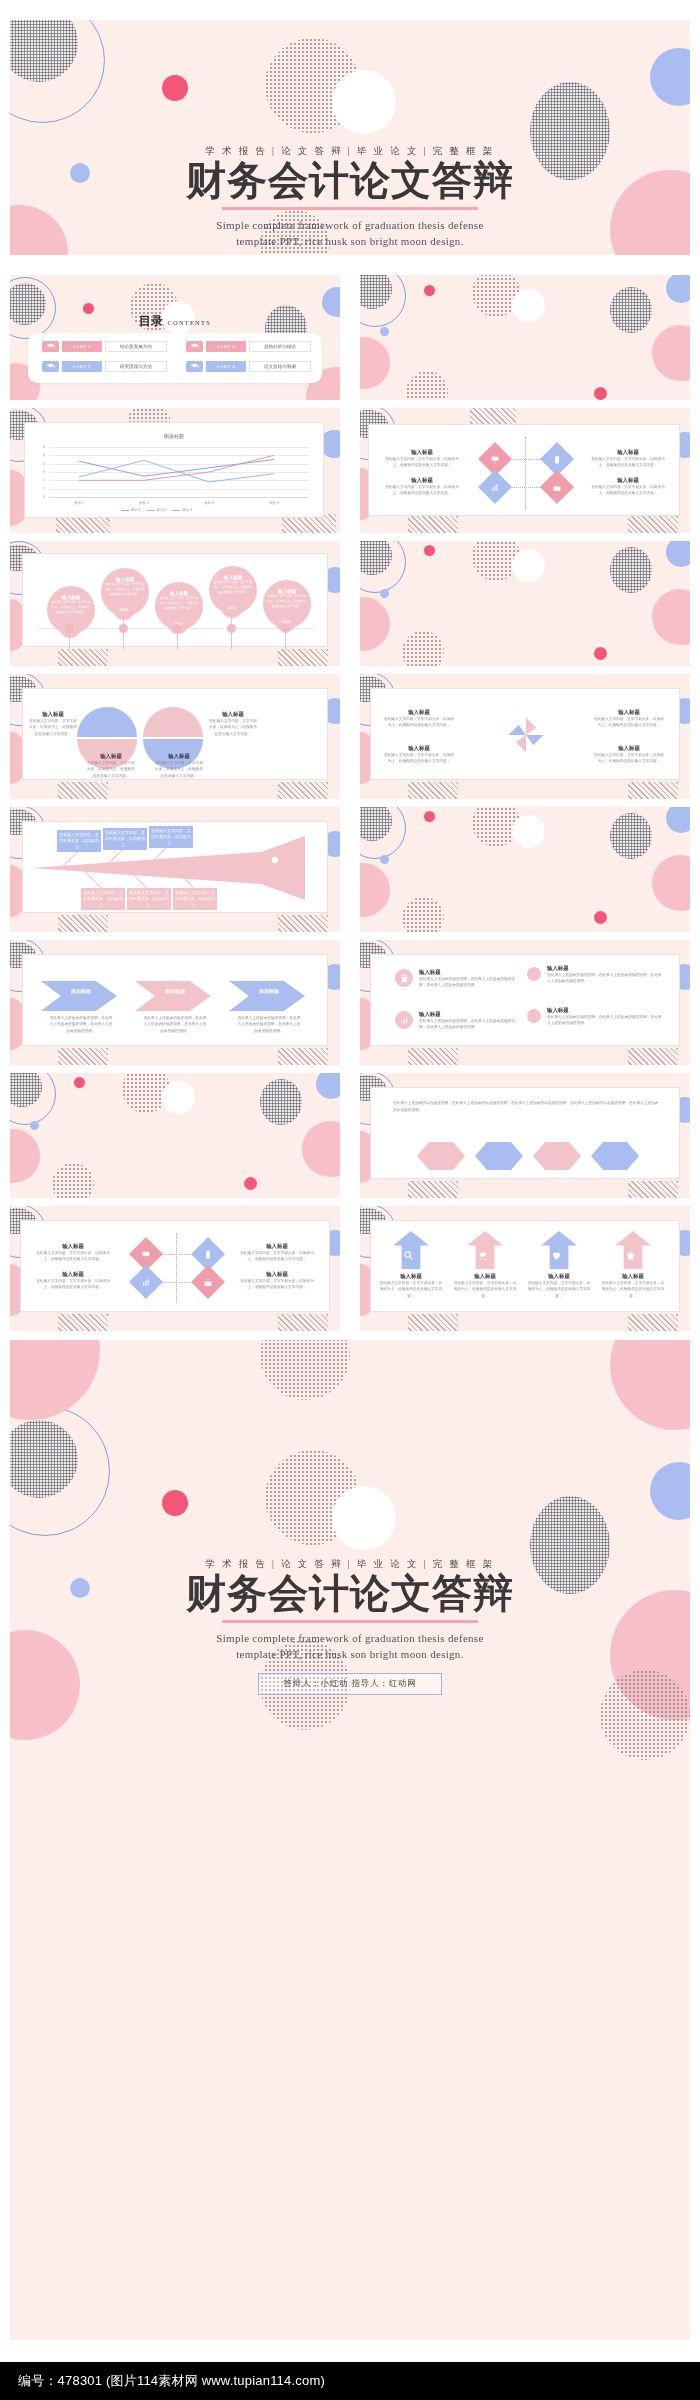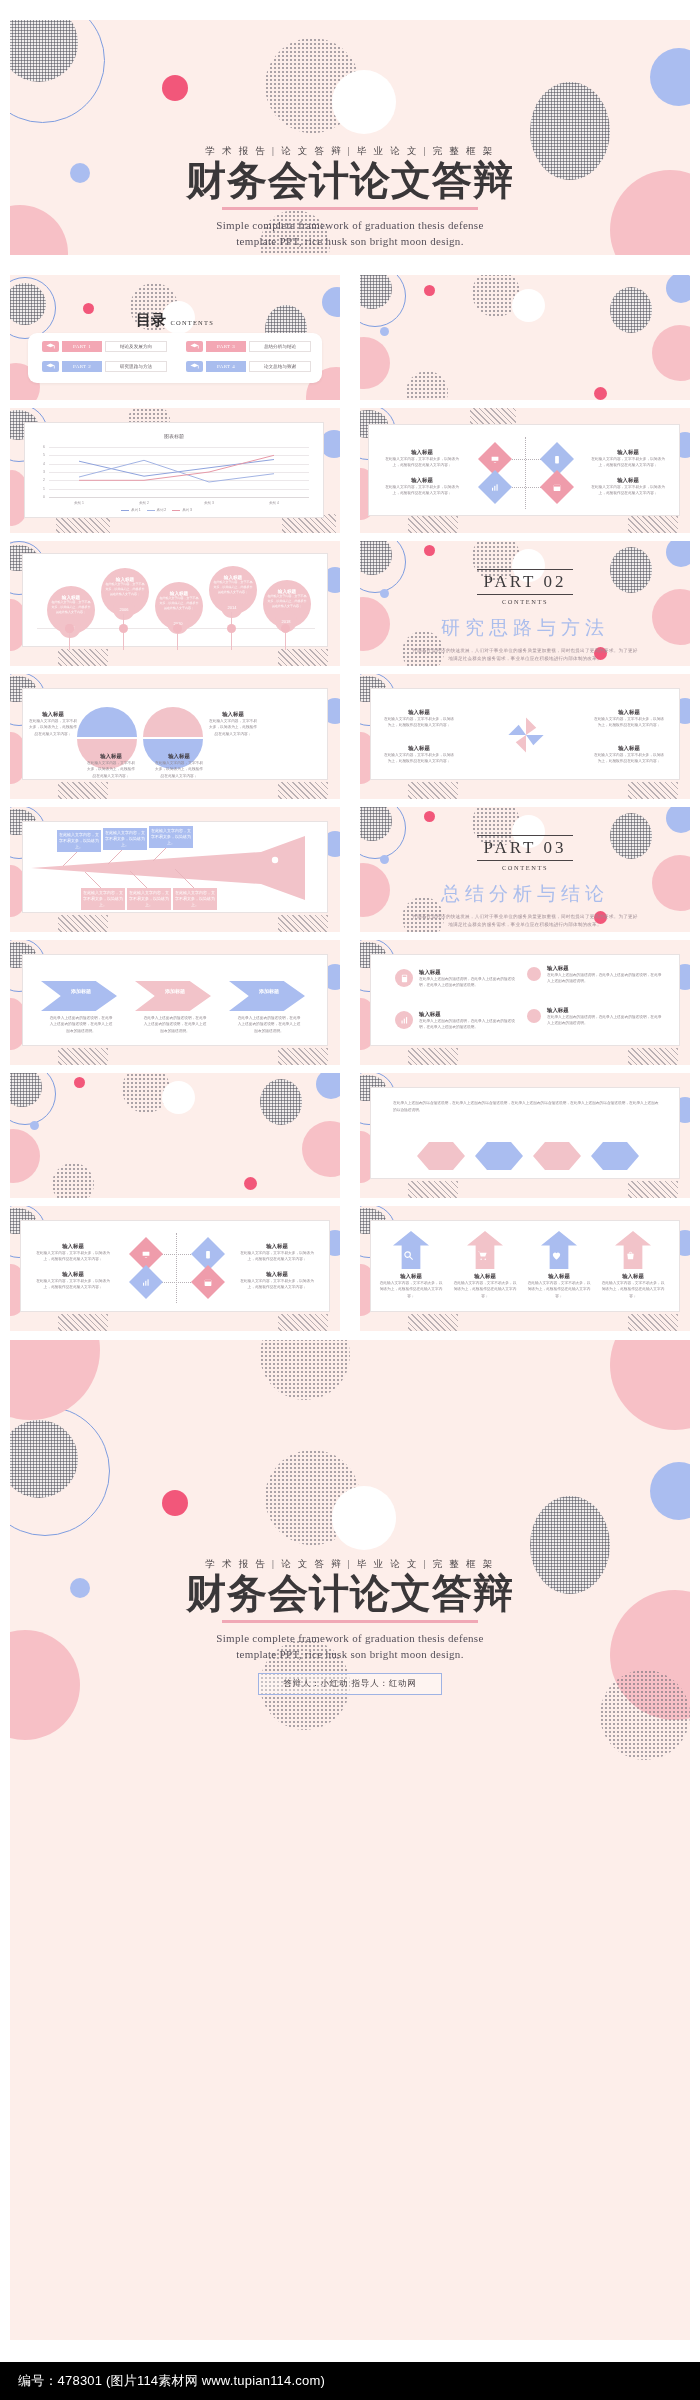--- a/index.html
+++ b/index.html
@@ -85,21 +85,21 @@
     font-size: 4.6px; line-height: 1.85; color: #9c8b93; margin: 6px auto 0;
     width: 228px; letter-spacing: .2px;
   }
 
   
   .card {
     position: absolute; background: #fff; border: 1px solid #e8e2e2;
   }
 
   
-  .toc-title-cn { font-size: 15px; font-weight: bold; color: #2f2d2f; font-family:"Liberation Serif",serif; }
+  .toc-title-cn { font-size: 12px; font-weight: bold; color: #2f2d2f; font-family:"Liberation Serif",serif; }
   .toc-title-en { font-size: 6.5px; letter-spacing: 1.2px; color: #3c3a3c; font-family:"Liberation Serif",serif; }
   .toc-card {
     position: absolute; background: #fff; border-radius: 9px;
     box-shadow: 0 1px 3px rgba(0,0,0,.06);
   }
   .toc-row { display: flex; align-items: center; gap: 3px; }
   .toc-ico { width: 17px; height: 11px; border-radius: 2px; display:flex; align-items:center; justify-content:center; }
   .toc-ico svg { width: 9px; height: 9px; }
   .toc-part { width: 40px; height: 11px; font-size: 5px; color:#fff; display:flex; align-items:center; justify-content:center; letter-spacing:.4px; font-family:"Liberation Serif",serif;}
   .toc-txt { width: 62px; height: 11px; border:.6px solid #e6e0e0; font-size:4.6px; color:#5d555a; display:flex; align-items:center; justify-content:center;}
@@ -434,26 +434,20 @@
     <div class="circ blue" style="left:20px; top:48px; width:9px; height:9px;"></div>
     <div class="circ dot-tex" style="left:112px; top:-8px; width:48px; height:48px;"></div>
     <div class="circ white" style="left:152px; top:8px; width:33px; height:33px;"></div>
     <div class="circ grid-tex" style="left:250px; top:6px; width:42px; height:46px; border-radius:50%;"></div>
     <div class="circ blue" style="left:306px; top:-4px; width:30px; height:30px;"></div>
     <div class="circ pink" style="left:-24px; top:56px; width:54px; height:54px;"></div>
     <div class="circ pink" style="left:292px; top:48px; width:56px; height:56px;"></div>
     <div class="circ dot-tex" style="left:42px; top:90px; width:42px; height:42px;"></div>
     <div class="circ hotpink" style="left:234px; top:106px; width:13px; height:13px;"></div>
 
-    <div class="part-wrap" style="top:28px;">
-      <div class="part-no">PART 02</div>
-      <div class="part-contents">CONTENTS</div>
-      <div class="part-cn">研究思路与方法</div>
-      <div class="part-desc">伴随着社会经济的快速发展，人们对于事业单位的服务质量更加重视，同时也提出了更高的要求。为了更好地满足社会群众的服务需求，事业单位应在积极地进行内部体制的改革。</div>
-    </div>
   </div>
 
   <div class="slide half-l" style="top:674px; height:125px;">
     <div class="circ grid-tex" style="left:-12px; top:2px; width:38px; height:26px;"></div>
     <div class="circ ring" style="left:-18px; top:-2px; width:54px; height:54px;"></div>
     <div class="circ blue" style="left:312px; top:24px; width:26px; height:26px;"></div>
     <div class="circ pink" style="left:-16px; top:58px; width:34px; height:52px;"></div>
     <div class="circ diag-tex" style="left:48px; top:108px; width:50px; height:20px; border-radius:0;"></div>
     <div class="circ diag-tex" style="left:268px; top:108px; width:50px; height:20px; border-radius:0;"></div>
 
@@ -552,26 +546,20 @@
     <div class="circ blue" style="left:20px; top:48px; width:9px; height:9px;"></div>
     <div class="circ dot-tex" style="left:112px; top:-8px; width:48px; height:48px;"></div>
     <div class="circ white" style="left:152px; top:8px; width:33px; height:33px;"></div>
     <div class="circ grid-tex" style="left:250px; top:6px; width:42px; height:46px; border-radius:50%;"></div>
     <div class="circ blue" style="left:306px; top:-4px; width:30px; height:30px;"></div>
     <div class="circ pink" style="left:-24px; top:56px; width:54px; height:54px;"></div>
     <div class="circ pink" style="left:292px; top:48px; width:56px; height:56px;"></div>
     <div class="circ dot-tex" style="left:42px; top:90px; width:42px; height:42px;"></div>
     <div class="circ hotpink" style="left:234px; top:104px; width:13px; height:13px;"></div>
 
-    <div class="part-wrap" style="top:28px;">
-      <div class="part-no">PART 03</div>
-      <div class="part-contents">CONTENTS</div>
-      <div class="part-cn">总结分析与结论</div>
-      <div class="part-desc">伴随着社会经济的快速发展，人们对于事业单位的服务质量更加重视，同时也提出了更高的要求。为了更好地满足社会群众的服务需求，事业单位应在积极地进行内部体制的改革。</div>
-    </div>
   </div>
 
   <div class="slide half-l" style="top:940px; height:125px;">
     <div class="circ grid-tex" style="left:-12px; top:2px; width:38px; height:26px;"></div>
     <div class="circ ring" style="left:-18px; top:-2px; width:54px; height:54px;"></div>
     <div class="circ blue" style="left:312px; top:24px; width:26px; height:26px;"></div>
     <div class="circ pink" style="left:-16px; top:58px; width:34px; height:52px;"></div>
     <div class="circ diag-tex" style="left:48px; top:108px; width:50px; height:20px; border-radius:0;"></div>
     <div class="circ diag-tex" style="left:268px; top:108px; width:50px; height:20px; border-radius:0;"></div>
 

